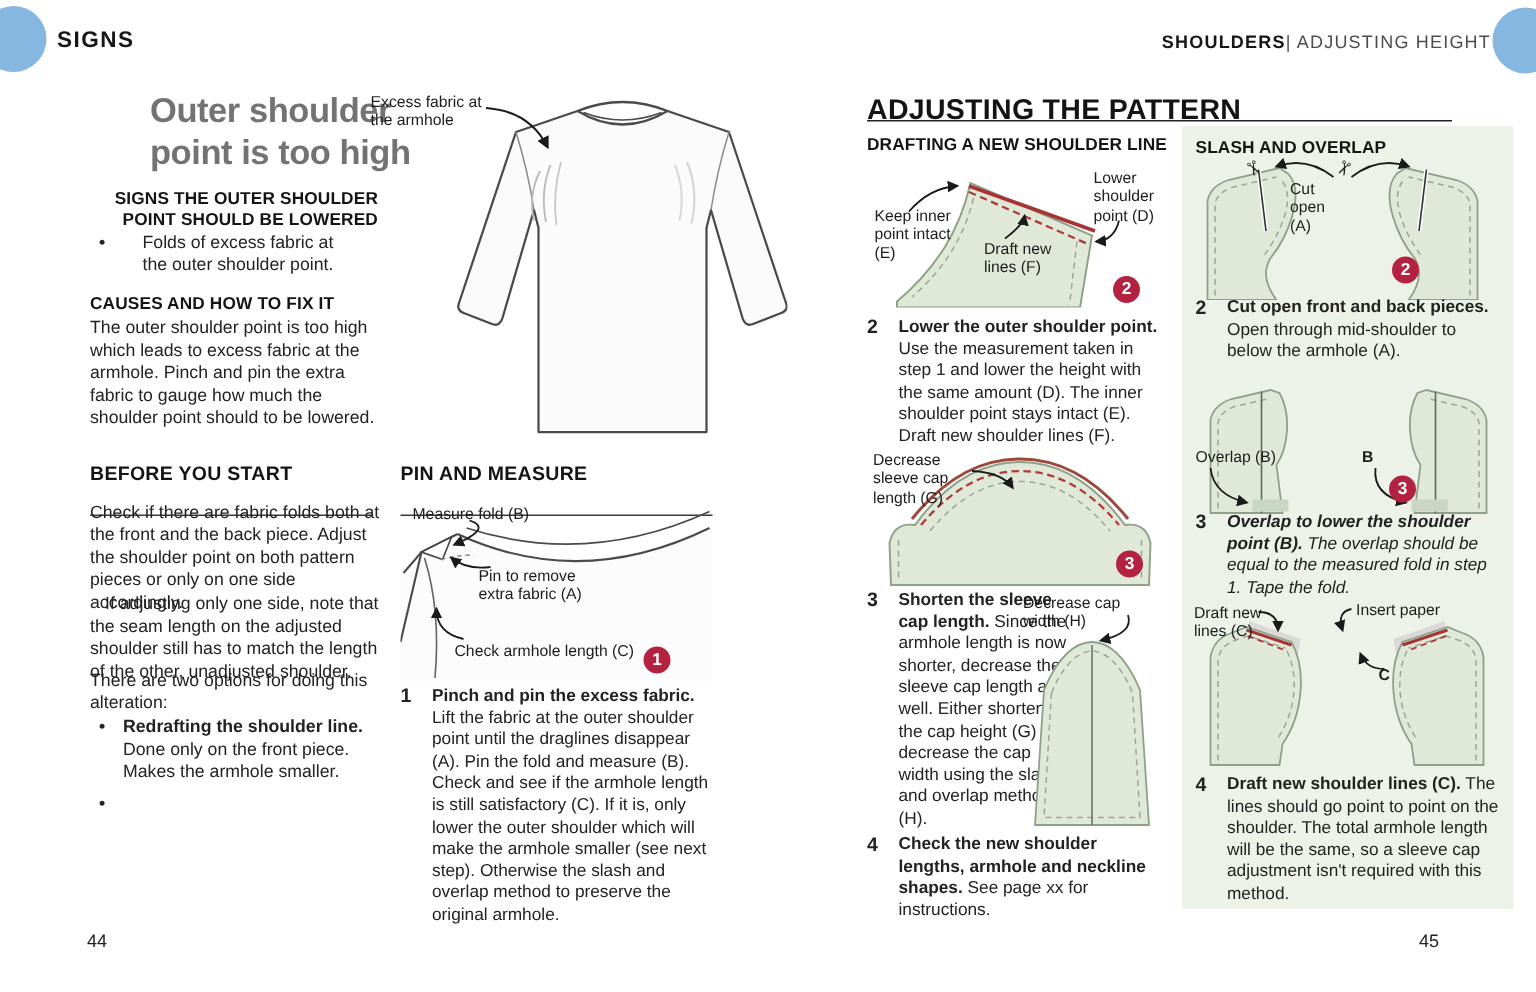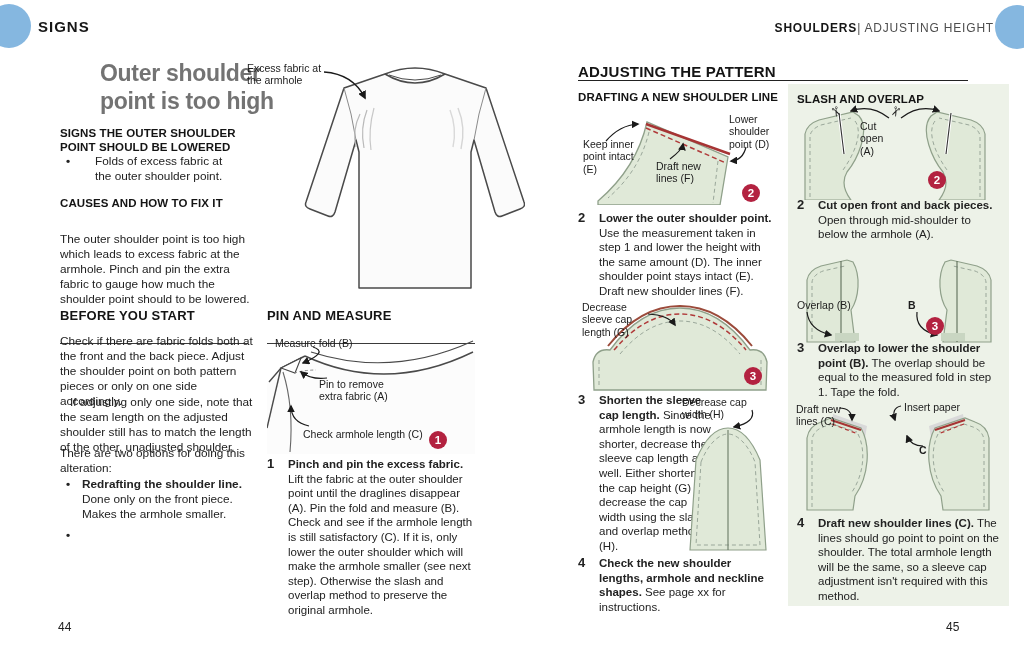--- a/index.html
+++ b/index.html
@@ -8,21 +8,21 @@
   .abs{position:absolute;}
   .circle{border-radius:50%;background:#85b7e0;}
   .toptab{font-size:15px;font-weight:bold;letter-spacing:1px;color:#161616;}
   .rheader{font-size:12px;letter-spacing:.8px;text-align:right;}
   .rheader .b{font-weight:bold;color:#161616;}
   .rheader .r{font-weight:normal;color:#4d4d4d;}
   .title{font-size:23px;font-weight:bold;line-height:1.2;color:#737373;letter-spacing:-.3px;margin-left:40px;}
   .h-small{font-size:11.5px;font-weight:bold;color:#141414;line-height:1.25;letter-spacing:.1px;}
   .h-rule{font-size:13px;font-weight:bold;color:#141414;letter-spacing:.2px;
           border-bottom:1.6px solid #3a3a3a;padding-bottom:20px;}
-  .h-main{font-size:15px;font-weight:bold;color:#141414;letter-spacing:.2px;}
+  .h-main{font-size:19px;font-weight:bold;color:#141414;letter-spacing:.2px;}
   .body-txt{font-size:11.8px;line-height:1.28;color:#222;}
   .indent{text-indent:10px;}
   .blist{display:flex;gap:8px;font-size:11.8px;line-height:1.28;}
   .blist .mk{flex:0 0 8px;}
   .blist .mk::before{content:"\2022";font-weight:bold;}
   .lead{font-weight:bold;}
   .step{display:flex;}
   .step .num{flex:0 0 21px;font-weight:bold;font-size:13px;line-height:1.15;}
   .step .txt{font-size:11.5px;line-height:1.27;}
   .dlabel{font-size:10.5px;line-height:1.18;color:#1c1c1c;}
@@ -64,28 +64,28 @@
     <path d="M246,36 Q238,62 234,88" fill="none" stroke="#8a8a8a" stroke-width="1"></path>
     <path d="M120,62 Q112,78 116,95" fill="none" stroke="#b9b9b9" stroke-width="1.2"></path>
     <path d="M127,58 Q120,76 124,96" fill="none" stroke="#b9b9b9" stroke-width="1.2"></path>
     <path d="M134,56 Q128,78 131,98" fill="none" stroke="#c8c8c8" stroke-width="1.2"></path>
     <path d="M218,56 Q226,75 221,97" fill="none" stroke="#d5d5d5" stroke-width="1.4"></path>
     <path d="M210,58 Q217,76 213,95" fill="none" stroke="#d9d9d9" stroke-width="1.4"></path>
     <path d="M84,20 Q113,22 125,46" fill="none" stroke="#1a1a1a" stroke-width="1.3" marker-end="url(#ah)"></path>
   </svg>
   <div class="abs dlabel" style="left:247px;top:62px;width:88px;">Excess fabric at the armhole</div>
 
-  <div class="abs h-small" style="left:60px;top:126px;width:192px;">SIGNS THE OUTER SHOULDER POINT SHOULD BE LOWERED</div>
+  <div class="abs h-small" style="left:60px;top:126px;width:192px;text-align:right;">SIGNS THE OUTER SHOULDER POINT SHOULD BE LOWERED</div>
   <div class="abs blist" style="left:66px;top:154px;width:166px;">
     <span class="mk"></span>
     <span style="width:144px;margin-left:13px;">Folds of excess fabric at the outer shoulder point.</span>
   </div>
 
   <div class="abs h-small" style="left:60px;top:196px;width:192px;">CAUSES AND HOW TO FIX IT</div>
-  <div class="abs body-txt" style="left:60px;top:211px;width:196px;margin-top:21px;">The outer shoulder point is too high which leads to excess fabric at the armhole. Pinch and pin the extra fabric to gauge how much the shoulder point should to be lowered.</div>
+  <div class="abs body-txt" style="left:60px;top:211px;width:196px;">The outer shoulder point is too high which leads to excess fabric at the armhole. Pinch and pin the extra fabric to gauge how much the shoulder point should to be lowered.</div>
 
   <div class="abs h-rule" style="left:60px;top:308px;width:188px;">BEFORE YOU START</div>
   <div class="abs body-txt" style="left:60px;top:334px;width:197px;">Check if there are fabric folds both at the front and the back piece. Adjust the shoulder point on both pattern pieces or only on one side accordingly.</div>
   <div class="abs body-txt indent" style="left:60px;top:395px;width:197px;">If adjusting only one side, note that the seam length on the adjusted shoulder still has to match the length of the other, unadjusted shoulder.</div>
   <div class="abs body-txt" style="left:60px;top:446px;width:190px;">There are two options for doing this alteration:</div>
   <div class="abs blist" style="left:66px;top:477px;width:180px;">
     <span class="mk"></span>
     <span style="width:160px;"><span class="lead">Redrafting the shoulder line.</span><span> Done only on the front piece. Makes the armhole smaller.</span></span>
   </div>
   <div class="abs blist" style="left:66px;top:528px;width:180px;">
@@ -208,21 +208,21 @@
     <path d="M162,7 L162,88" fill="none" stroke="#5d6d59" stroke-width="1.1"></path>
     <rect x="146" y="79" width="24" height="8" fill="#c9d6c2"></rect>
     <path d="M122,58 Q120,76 142,81" fill="none" stroke="#1a1a1a" stroke-width="1.2" marker-end="url(#ah)"></path>
   </svg>
   <div class="abs dlabel" style="left:797px;top:299px;width:80px;">Overlap (B)</div>
   <div class="abs dlabel" style="left:908px;top:299px;font-weight:bold;">B</div>
   <div class="abs badge" style="left:926px;top:317px;">3</div>
 
   <div class="abs step" style="left:797px;top:341px;width:205px;">
     <span class="num">3</span>
-    <span class="txt" style="width:182px;"><span class="lead">Overlap to lower the shoulder point (B).</span><span> The overlap should be equal to the measured fold in step 1. Tape the fold.</span></span>
+    <span class="txt" style="width:182px;font-style:italic;"><span class="lead">Overlap to lower the shoulder point (B).</span><span> The overlap should be equal to the measured fold in step 1. Tape the fold.</span></span>
   </div>
 
   <svg class="abs" style="left:795px;top:398px;" width="205" height="115" viewBox="0 0 205 115">
     <polygon points="38,16 72,28 68,52 34,40" fill="#d9d9d9"></polygon>
     <polygon points="168,16 134,28 138,52 172,40" fill="#d9d9d9"></polygon>
     <path d="M12,112 L12,40 Q14,28 26,24 L36,20 L66,30 C76,48 74,78 60,98 L58,112 Z" fill="#e0e9d8" stroke="#8fa08a" stroke-width="1.2"></path>
     <path d="M17,109 L17,42 Q18,33 28,29 L37,26 L62,34" fill="none" stroke="#9aa79a" stroke-width="1" stroke-dasharray="4,3"></path>
     <path d="M63,36 C71,52 69,76 57,94" fill="none" stroke="#9aa79a" stroke-width="1" stroke-dasharray="4,3"></path>
     <path d="M36,22 L66,32" fill="none" stroke="#a63434" stroke-width="2"></path>
     <path d="M37,26 L63,36" fill="none" stroke="#b03a3a" stroke-width="1.3" stroke-dasharray="4,3"></path>

